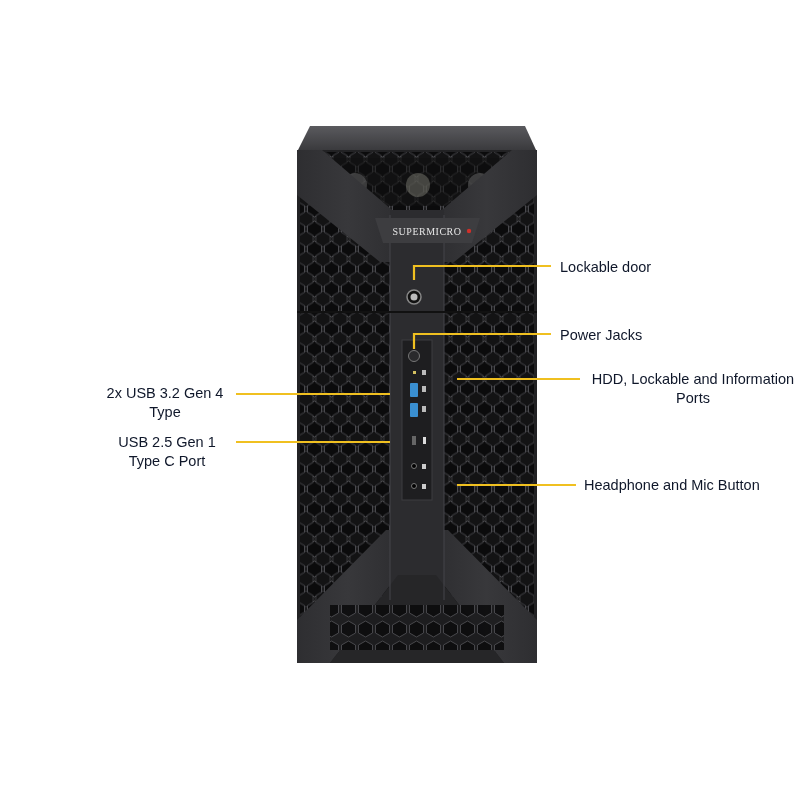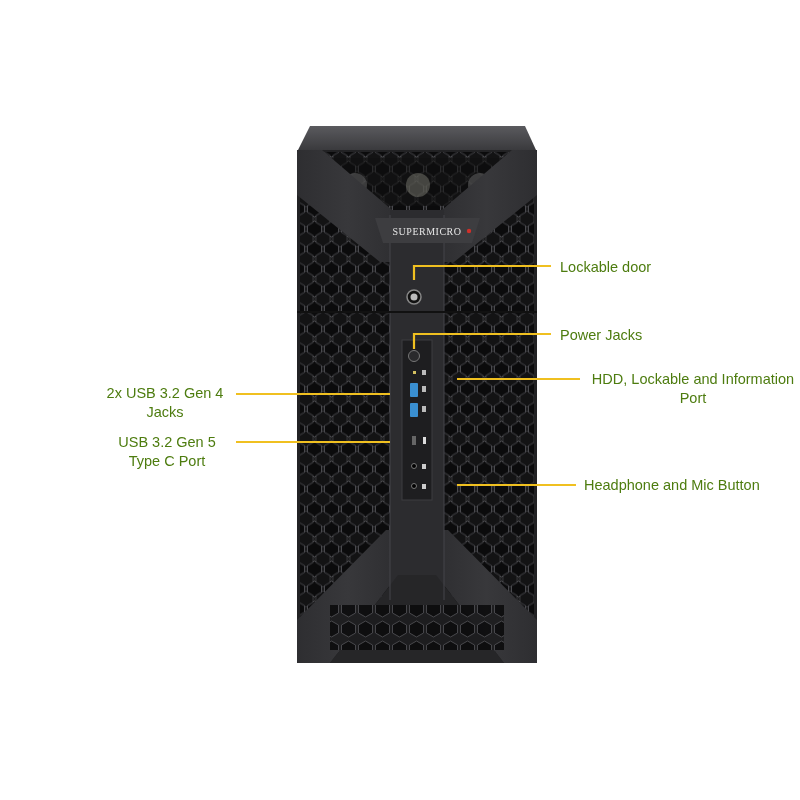--- a/index.html
+++ b/index.html
@@ -1,19 +1,19 @@
 <!DOCTYPE html>
 <html><head>
 <meta charset="utf-8">
 <style>
   html, body { margin:0; padding:0; background:#ffffff; }
   body { width:800px; height:800px; position:relative; overflow:hidden;
          font-family:"Liberation Sans", sans-serif; color:#111; }
   .case { position:absolute; left:0; top:0; width:800px; height:800px; }
-  .label { position:absolute; font-size:14.5px; line-height:19px; color:#4d7c0f; white-space:nowrap; }
+  .label { position:absolute; font-size:14.5px; line-height:19px; color:#0f172a; white-space:nowrap; }
   .label.center { text-align:center; }
 </style>
 </head>
 <body>
 
 <svg class="case" viewBox="0 0 800 800" xmlns="http://www.w3.org/2000/svg">
   <defs>
     <pattern id="hex" width="17" height="20" patternUnits="userSpaceOnUse">
       <rect width="17" height="20" fill="#1c1c1e"></rect>
       <path d="M8.5 1 L15.5 5 L15.5 13 L8.5 17 L1.5 13 L1.5 5 Z" fill="#0b0b0c" stroke="#4a4a4e" stroke-width="1"></path>
@@ -86,23 +86,23 @@
     <line x1="457" y1="485" x2="576" y2="485"></line>
     <line x1="236" y1="394" x2="390" y2="394"></line>
     <line x1="236" y1="442" x2="390" y2="442"></line>
   </g>
 </svg>
 
 <div class="label" style="left:560px; top:258px;">Lockable door</div>
 <div class="label" style="left:560px; top:326px;">Power Jacks</div>
 <div class="label center" style="left:586px; top:370px; width:214px;">
   <div>HDD, Lockable and Information</div>
-  <div>Port</div>
+  <div>Ports</div>
 </div>
 <div class="label" style="left:584px; top:476px;">Headphone and Mic Button</div>
 <div class="label center" style="left:90px; top:384px; width:150px;">
   <div>2x USB 3.2 Gen 4</div>
-  <div>Jacks</div>
+  <div>Type</div>
 </div>
 <div class="label center" style="left:92px; top:433px; width:150px;">
-  <div>USB 3.2 Gen 5</div>
+  <div>USB 2.5 Gen 1</div>
   <div>Type C Port</div>
 </div>
 
 </body></html>

